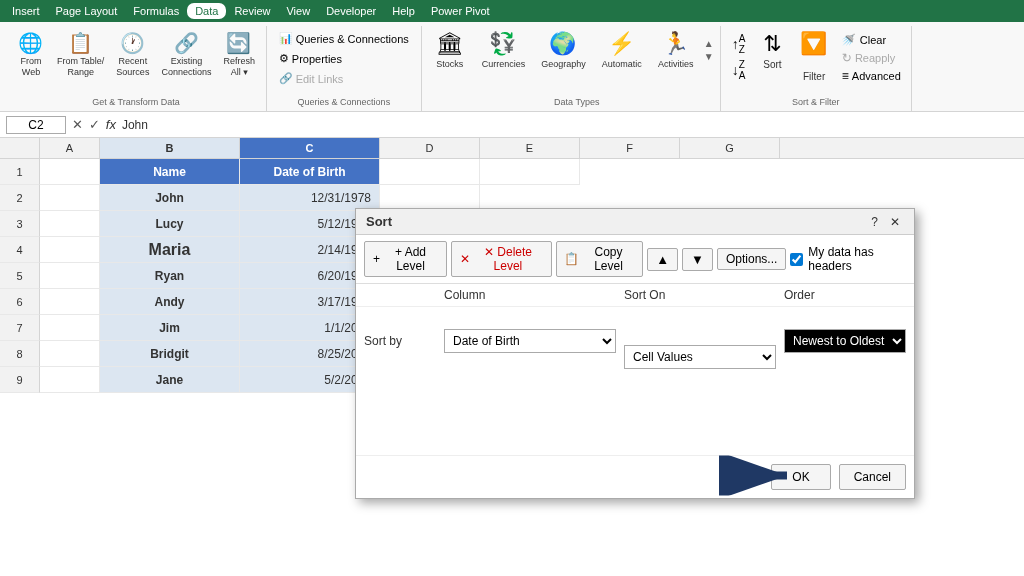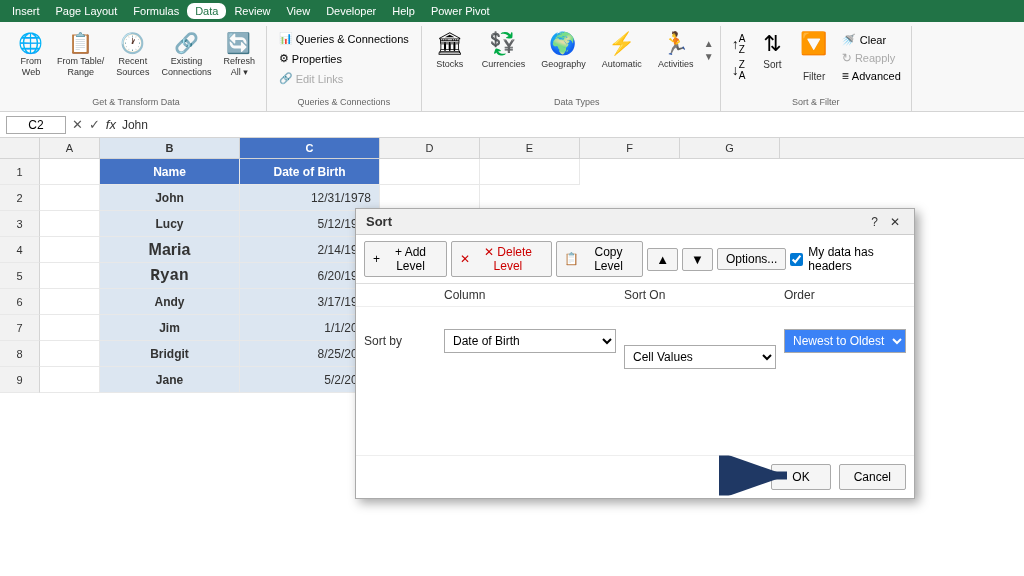--- a/index.html
+++ b/index.html
@@ -191,21 +191,21 @@
     <div style="display:flex;" data-name="table-row">
       <div style="width:40px;min-width:40px;height:26px;border-right:1px solid #d4d4d4;border-bottom:1px solid #e8e8e8;background:#f2f2f2;display:flex;align-items:center;justify-content:center;font-size:11px;color:#333;">4</div>
       <div style="width:60px;height:26px;border-right:1px solid #e8e8e8;border-bottom:1px solid #e8e8e8;background:white;"></div>
       <div style="width:140px;height:26px;border-right:1px solid #e8e8e8;border-bottom:1px solid #e8e8e8;background:#dce6f1;display:flex;align-items:center;justify-content:center;font-size:16px;font-weight:bold;color:#333;" data-name="cell-name-4">Maria</div>
       <div style="width:140px;height:26px;border-right:1px solid #e8e8e8;border-bottom:1px solid #e8e8e8;background:#dce6f1;display:flex;align-items:center;justify-content:flex-end;padding-right:8px;font-size:12px;color:#333;" data-name="cell-dob-4">2/14/1994</div>
       <div style="width:100px;height:26px;border-right:1px solid #e8e8e8;border-bottom:1px solid #e8e8e8;background:white;"></div>
     </div>
     <div style="display:flex;" data-name="table-row">
       <div style="width:40px;min-width:40px;height:26px;border-right:1px solid #d4d4d4;border-bottom:1px solid #e8e8e8;background:#f2f2f2;display:flex;align-items:center;justify-content:center;font-size:11px;color:#333;">5</div>
       <div style="width:60px;height:26px;border-right:1px solid #e8e8e8;border-bottom:1px solid #e8e8e8;background:white;"></div>
-      <div style="width:140px;height:26px;border-right:1px solid #e8e8e8;border-bottom:1px solid #e8e8e8;background:#dce6f1;display:flex;align-items:center;justify-content:center;font-size:16px;font-weight:bold;color:#333;font-family:Liberation Mono, monospace;" data-name="cell-name-5">Ryan</div>
+      <div style="width:140px;height:26px;border-right:1px solid #e8e8e8;border-bottom:1px solid #e8e8e8;background:#dce6f1;display:flex;align-items:center;justify-content:center;font-size:12px;font-weight:bold;color:#333;" data-name="cell-name-5">Ryan</div>
       <div style="width:140px;height:26px;border-right:1px solid #e8e8e8;border-bottom:1px solid #e8e8e8;background:#dce6f1;display:flex;align-items:center;justify-content:flex-end;padding-right:8px;font-size:12px;color:#333;" data-name="cell-dob-5">6/20/1996</div>
       <div style="width:100px;height:26px;border-right:1px solid #e8e8e8;border-bottom:1px solid #e8e8e8;background:white;"></div>
     </div>
     <div style="display:flex;" data-name="table-row">
       <div style="width:40px;min-width:40px;height:26px;border-right:1px solid #d4d4d4;border-bottom:1px solid #e8e8e8;background:#f2f2f2;display:flex;align-items:center;justify-content:center;font-size:11px;color:#333;">6</div>
       <div style="width:60px;height:26px;border-right:1px solid #e8e8e8;border-bottom:1px solid #e8e8e8;background:white;"></div>
       <div style="width:140px;height:26px;border-right:1px solid #e8e8e8;border-bottom:1px solid #e8e8e8;background:#dce6f1;display:flex;align-items:center;justify-content:center;font-size:12px;font-weight:bold;color:#333;" data-name="cell-name-6">Andy</div>
       <div style="width:140px;height:26px;border-right:1px solid #e8e8e8;border-bottom:1px solid #e8e8e8;background:#dce6f1;display:flex;align-items:center;justify-content:flex-end;padding-right:8px;font-size:12px;color:#333;" data-name="cell-dob-6">3/17/1999</div>
       <div style="width:100px;height:26px;border-right:1px solid #e8e8e8;border-bottom:1px solid #e8e8e8;background:white;"></div>
     </div>
@@ -281,21 +281,21 @@
       </div>
       <div style="width:160px;min-width:160px;padding-right:8px;" data-name="sort-on-select-wrapper">
         <select style="width:100%;border:1px solid #aaa;background:white;font-size:12px;padding:3px 4px;cursor:pointer;outline:none;margin-top:32px;" data-name="sort-on-select">
           <option selected="">Cell Values</option>
           <option>Cell Color</option>
           <option>Font Color</option>
           <option>Cell Icon</option>
         </select>
       </div>
       <div style="flex:1;" data-name="order-select-wrapper">
-        <select style="width:100%;border:1px solid #aaa;background:#3b82f6;color:white;font-size:12px;padding:3px 4px;cursor:pointer;outline:none;" data-name="order-select">
+        <select style="width:100%;border:1px solid #aaa;background:#000000;color:white;font-size:12px;padding:3px 4px;cursor:pointer;outline:none;" data-name="order-select">
           <option>Ascending</option>
           <option>Descending</option>
           <option selected="">Newest to Oldest</option>
           <option>Oldest to Newest</option>
         </select>
       </div>
     </div>
 
     <div style="height:80px;" data-name="dialog-empty-space"></div>
 

